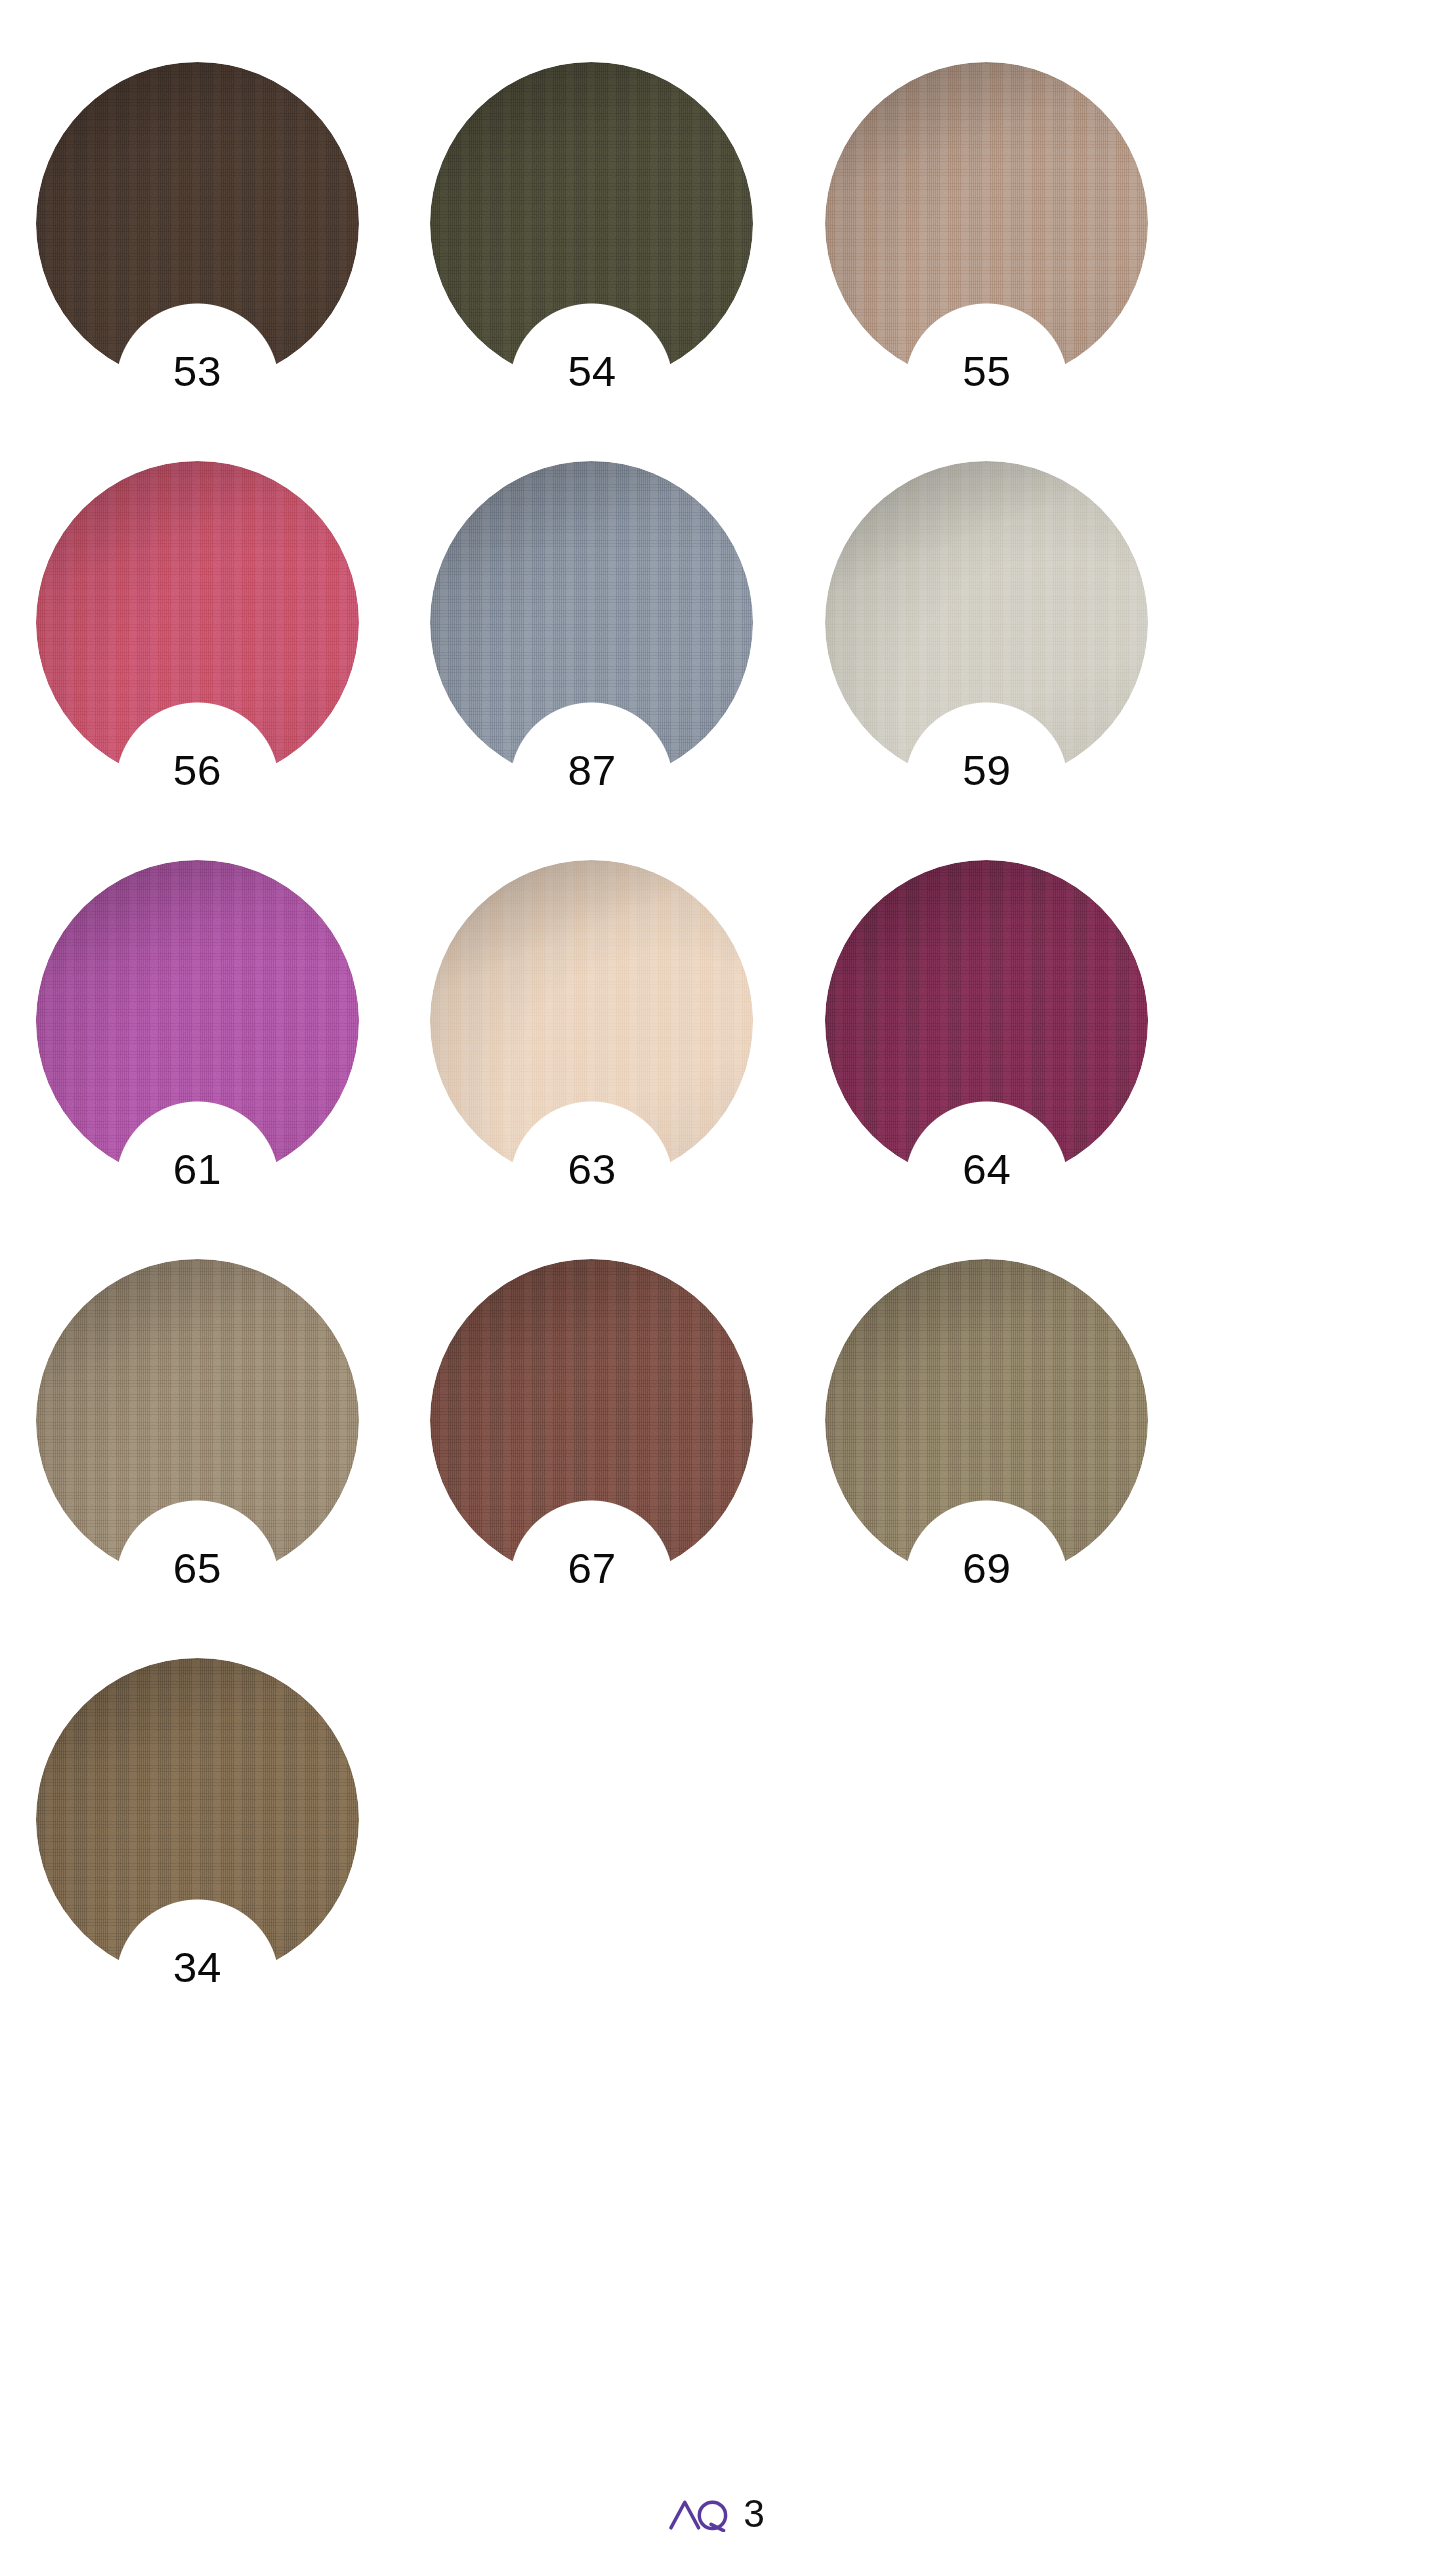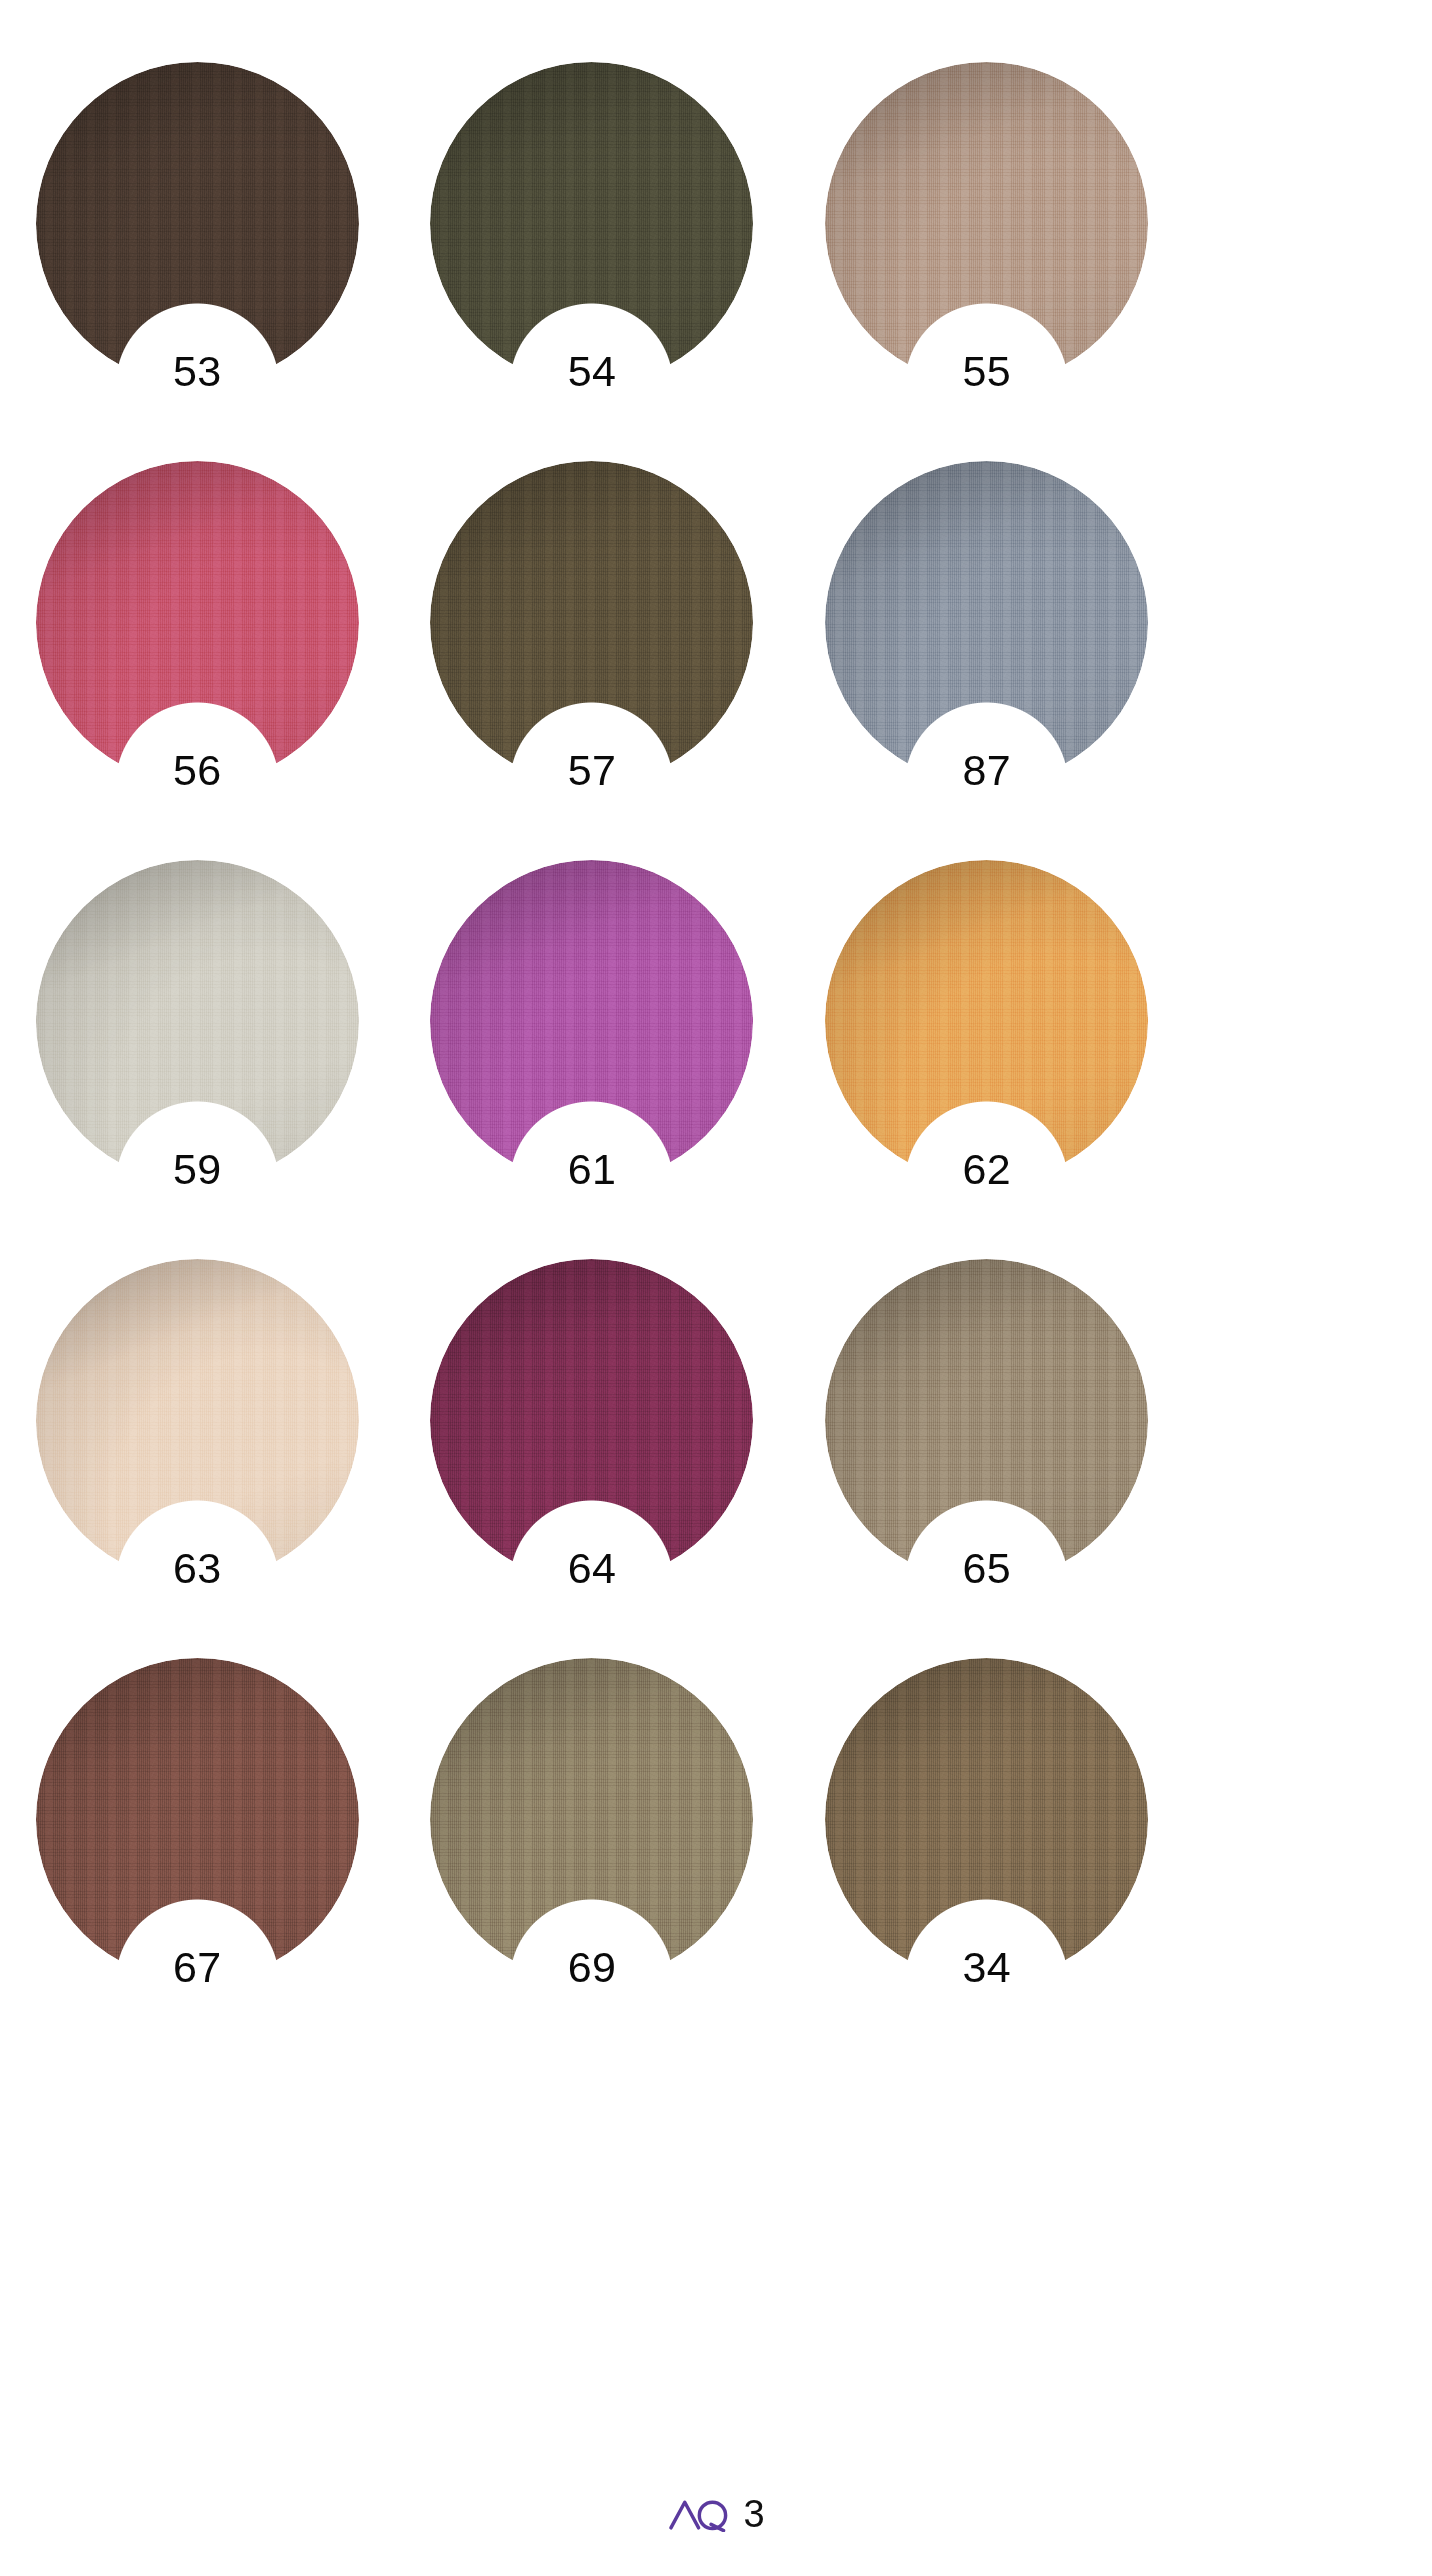--- a/index.html
+++ b/index.html
@@ -194,30 +194,20 @@
           <div class="disc-color" style="background: rgb(200, 84, 109);"></div>
           <div class="disc-weave"></div>
           <div class="disc-weave2"></div>
           <div class="disc-shade-b"></div>
           <div class="disc-shade"></div>
         </div>
         <div class="swatch-number">56</div>
       </div>
       <div class="swatch">
         <div class="disc">
-          <div class="disc-color" style="background: rgb(91, 80, 58);"></div>
-          <div class="disc-weave"></div>
-          <div class="disc-weave2"></div>
-          <div class="disc-shade-b"></div>
-          <div class="disc-shade"></div>
-        </div>
-        <div class="swatch-number">57</div>
-      </div>
-      <div class="swatch">
-        <div class="disc">
           <div class="disc-color" style="background: rgb(138, 148, 162);"></div>
           <div class="disc-weave"></div>
           <div class="disc-weave2"></div>
           <div class="disc-shade-b"></div>
           <div class="disc-shade"></div>
         </div>
         <div class="swatch-number">87</div>
       </div>
       <div class="swatch">
         <div class="disc">
@@ -231,30 +221,20 @@
       </div>
       <div class="swatch">
         <div class="disc">
           <div class="disc-color" style="background: rgb(174, 85, 166);"></div>
           <div class="disc-weave"></div>
           <div class="disc-weave2"></div>
           <div class="disc-shade-b"></div>
           <div class="disc-shade"></div>
         </div>
         <div class="swatch-number">61</div>
-      </div>
-      <div class="swatch">
-        <div class="disc">
-          <div class="disc-color" style="background: rgb(232, 166, 88);"></div>
-          <div class="disc-weave"></div>
-          <div class="disc-weave2"></div>
-          <div class="disc-shade-b"></div>
-          <div class="disc-shade"></div>
-        </div>
-        <div class="swatch-number">62</div>
       </div>
       <div class="swatch">
         <div class="disc">
           <div class="disc-color" style="background: rgb(235, 213, 192);"></div>
           <div class="disc-weave"></div>
           <div class="disc-weave2"></div>
           <div class="disc-shade-b"></div>
           <div class="disc-shade"></div>
         </div>
         <div class="swatch-number">63</div>

